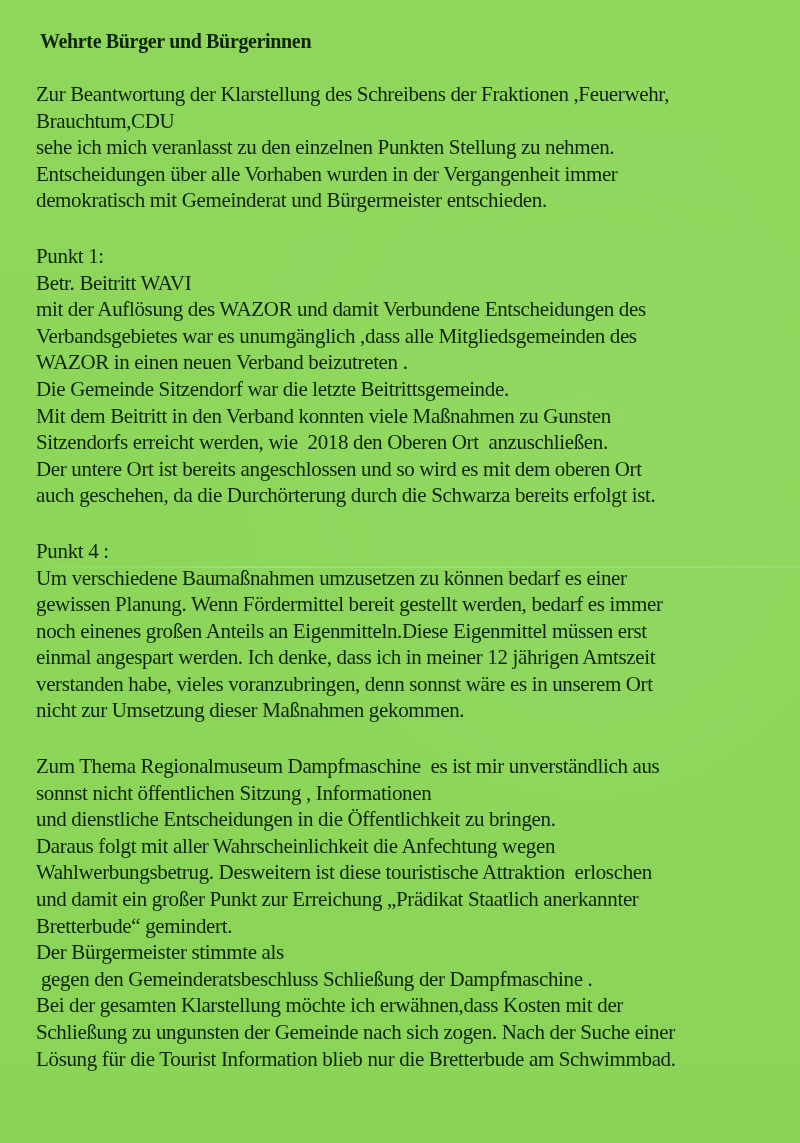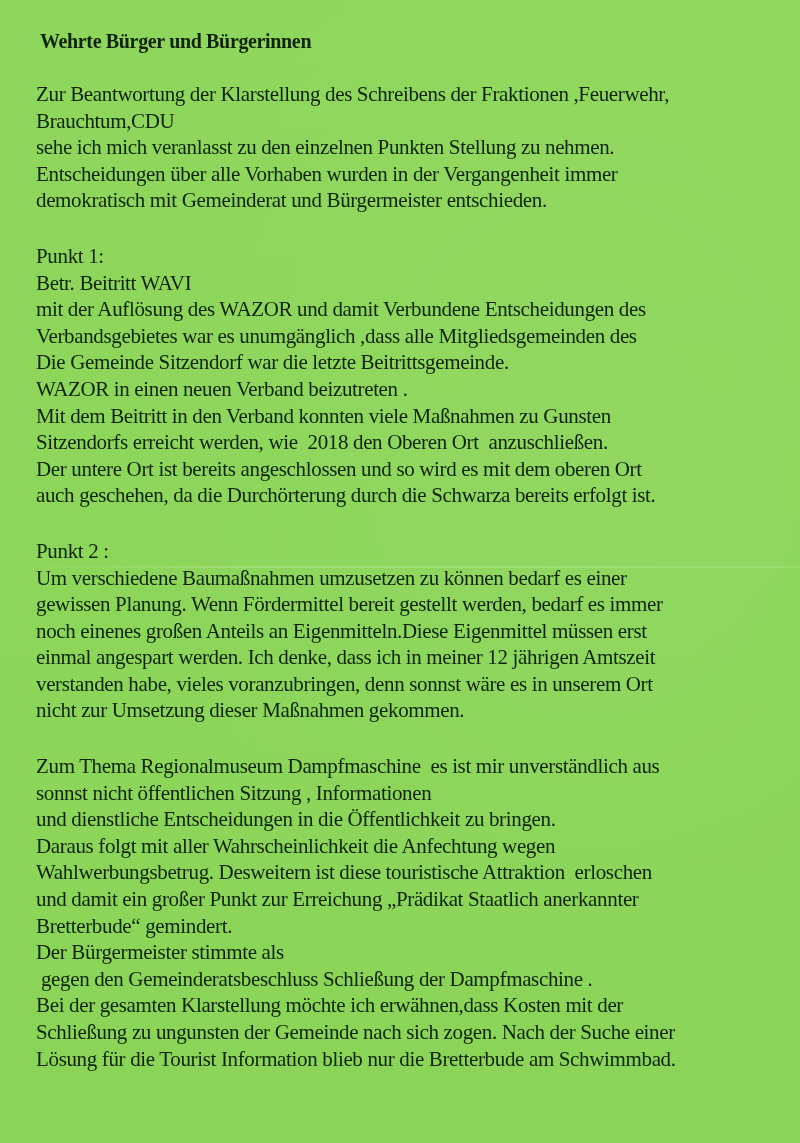--- a/index.html
+++ b/index.html
@@ -77,31 +77,31 @@
       <span class="line">Entscheidungen über alle Vorhaben wurden in der Vergangenheit immer</span>
       <span class="line">demokratisch mit Gemeinderat und Bürgermeister entschieden.</span>
     </div>
     <div class="gap-small"></div>
 
     <div class="para">
       <span class="line">Punkt 1:</span>
       <span class="line">Betr. Beitritt WAVI</span>
       <span class="line">mit der Auflösung des WAZOR und damit Verbundene Entscheidungen des</span>
       <span class="line">Verbandsgebietes war es unumgänglich ,dass alle Mitgliedsgemeinden des</span>
+      <span class="line">WAZOR in einen neuen Verband beizutreten .</span>
       <span class="line">Die Gemeinde Sitzendorf war die letzte Beitrittsgemeinde.</span>
-      <span class="line">WAZOR in einen neuen Verband beizutreten .</span>
       <span class="line">Mit dem Beitritt in den Verband konnten viele Maßnahmen zu Gunsten</span>
       <span class="line">Sitzendorfs erreicht werden, wie  2018 den Oberen Ort  anzuschließen.</span>
       <span class="line">Der untere Ort ist bereits angeschlossen und so wird es mit dem oberen Ort</span>
       <span class="line">auch geschehen, da die Durchörterung durch die Schwarza bereits erfolgt ist.</span>
     </div>
     <div class="gap-small"></div>
 
     <div class="para">
-      <span class="line">Punkt 2 :</span>
+      <span class="line">Punkt 4 :</span>
       <span class="line">Um verschiedene Baumaßnahmen umzusetzen zu können bedarf es einer</span>
       <span class="line">gewissen Planung. Wenn Fördermittel bereit gestellt werden, bedarf es immer</span>
       <span class="line">noch einenes großen Anteils an Eigenmitteln.Diese Eigenmittel müssen erst</span>
       <span class="line">einmal angespart werden. Ich denke, dass ich in meiner 12 jährigen Amtszeit</span>
       <span class="line">verstanden habe, vieles voranzubringen, denn sonnst wäre es in unserem Ort</span>
       <span class="line">nicht zur Umsetzung dieser Maßnahmen gekommen.</span>
     </div>
     <div class="gap-small"></div>
 
     <div class="para">

